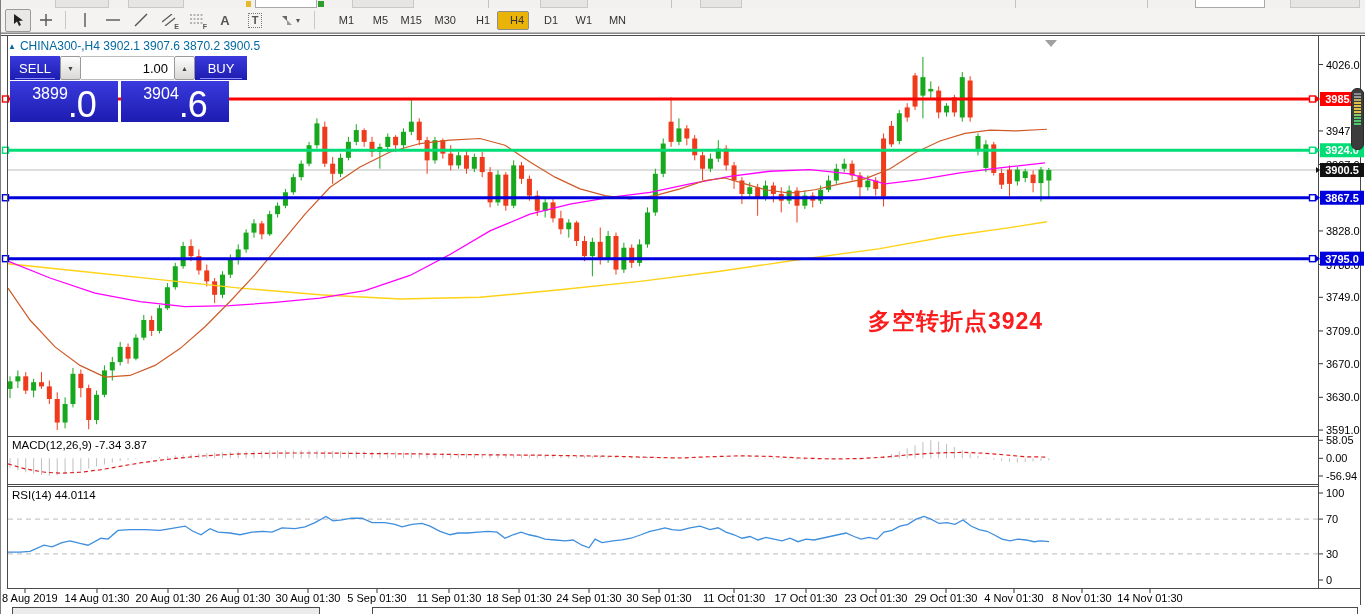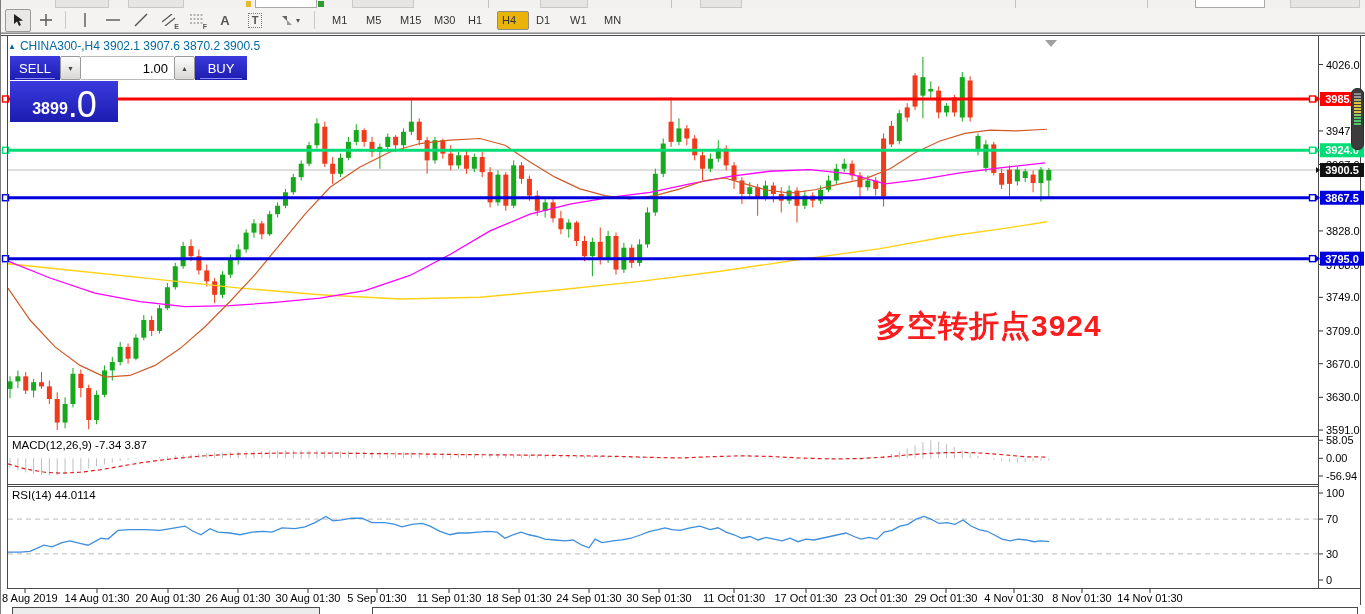--- a/index.html
+++ b/index.html
@@ -16,43 +16,43 @@
   .toolbar{position:absolute;left:0;top:8px;width:1365px;height:25px;background:#f4f3f1;border-bottom:1px solid #b9b8b6;display:flex;align-items:center;padding-left:4px;box-sizing:border-box;}
   .tool-btn{width:24px;height:21px;display:flex;align-items:center;justify-content:center;border:1px solid transparent;border-radius:2px;margin:0 1px;color:#444;position:relative;}
   .tool-btn.pressed{background:#e9e8e6;border-color:#9b9a98;}
   .tool-btn svg{display:block;}
   .tb-sep{width:1px;height:18px;background:#c9c8c6;margin:0 5px;}
   .icon-letter{font-size:13px;font-weight:bold;color:#555;line-height:1;}
   .sub-letter{position:absolute;right:2px;bottom:1px;font-size:7px;color:#555;font-weight:bold;}
   .tlabel-box{border:1px dotted #777;padding:0 3px;font-size:11px;color:#555;font-weight:bold;line-height:13px;}
   .caret{font-size:8px;color:#555;margin-left:2px;}
   .tf-row{display:flex;align-items:center;margin-left:6px;}
-  .tf{min-width:22px;padding:2px 4px;text-align:left;font-size:11px;color:#333;border:1px solid transparent;border-radius:2px;margin:0 1px;line-height:13px;}
+  .tf{min-width:22px;padding:2px 4px;text-align:right;font-size:11px;color:#333;border:1px solid transparent;border-radius:2px;margin:0 1px;line-height:13px;}
   .tf.active{background:#eab308;border-color:#8f8e8c;}
   
   .chart-win{position:absolute;left:0;top:33px;width:1365px;height:573px;background:#fff;border-top:1px solid #8a8a8a;}
   #chart-svg{position:absolute;left:0;top:0;width:1365px;height:614px;}
   .sym-header{position:absolute;left:8px;top:39px;font-size:12px;color:#0369a1;white-space:nowrap;}
   .sym-header .tri{font-size:8px;position:relative;top:-1px;margin-right:4px;}
   
   .trade-panel{position:absolute;left:10px;top:56px;width:237px;}
   .tp-row{display:flex;height:24px;}
   .blue{background:linear-gradient(#3a3ade,#1c1cb0);color:#fff;}
   .tp-btn{width:50px;font-size:13px;display:flex;align-items:center;justify-content:center;position:relative;}
   .tp-btn::after{content:"";position:absolute;left:5px;right:5px;bottom:1px;height:1px;background:#8d8dff;}
   .spin{width:21px;background:linear-gradient(#fdfdfd,#d9d8d6);border:1px solid #9a9998;box-sizing:border-box;border-radius:2px;display:flex;align-items:center;justify-content:center;font-size:7px;color:#444;}
   .vol-input{flex:1;border:1px solid #bcbbba;border-left:none;border-right:none;text-align:right;font-size:13px;padding:0 6px;font-family:"Liberation Sans",sans-serif;color:#000;background:#fff;min-width:0;}
   .tp-prices{display:flex;margin-top:1px;}
   .price-box{height:39px;display:flex;align-items:flex-end;justify-content:center;padding-bottom:2px;}
   .price-box.sell{width:108px;margin-right:3px;}
   .price-box.buy{width:108px;}
-  .px-small{font-size:16px;font-weight:bold;line-height:16px;margin-bottom:3px;}
+  .px-small{font-size:16px;font-weight:normal;line-height:16px;margin-bottom:18px;}
   .px-big{font-size:36px;font-weight:400;line-height:30px;letter-spacing:-1px;}
   
-  .annotation{position:absolute;left:868px;top:306px;font-size:30px;font-weight:bold;color:#fb1d1d;letter-spacing:1px;white-space:nowrap;margin-left:8px;}
+  .annotation{position:absolute;left:868px;top:306px;font-size:23px;font-weight:bold;color:#fb1d1d;letter-spacing:1px;white-space:nowrap;}
   
   .mini-widget{position:absolute;left:1351px;top:88px;width:13px;height:62px;background:#3c3c3c;border-radius:6px;border:1px solid #2a2a2a;overflow:hidden;padding-top:3px;box-sizing:border-box;}
   .mw-stripe{height:2px;margin:1px 2px;}
   
   .bottom-strip{position:absolute;left:0;top:606px;width:1365px;height:8px;background:#fff;}
   .bs-box{position:absolute;top:1px;height:10px;border:1px solid #4a4a4a;background:#ececec;box-sizing:border-box;}
   .edge-left{position:absolute;left:0;top:0;width:1px;height:614px;background:#7d7d7d;}
 </style>
 </head>
 <body>
@@ -672,20 +672,24 @@
       <div class="spin">
           <span>▲</span>
         </div>
       <div class="tp-btn blue" style="width:52px">BUY</div>
     </div>
     <div class="tp-prices">
       <div class="price-box sell blue">
         <span class="px-small">3899</span>
           <span class="px-big">.0</span>
       </div>
+      <div class="price-box buy blue">
+        <span class="px-small">3904</span>
+          <span class="px-big">.6</span>
+      </div>
     </div>
   </div>
 
   <div class="annotation">多空转折点3924</div>
 
   <div class="mini-widget">
     <div class="mw-stripe" style="background:#8a8a8a"></div>
     <div class="mw-stripe" style="background:#9a9a9a"></div>
     <div class="mw-stripe" style="background:#b5b06a"></div>
     <div class="mw-stripe" style="background:#e0c040"></div>

